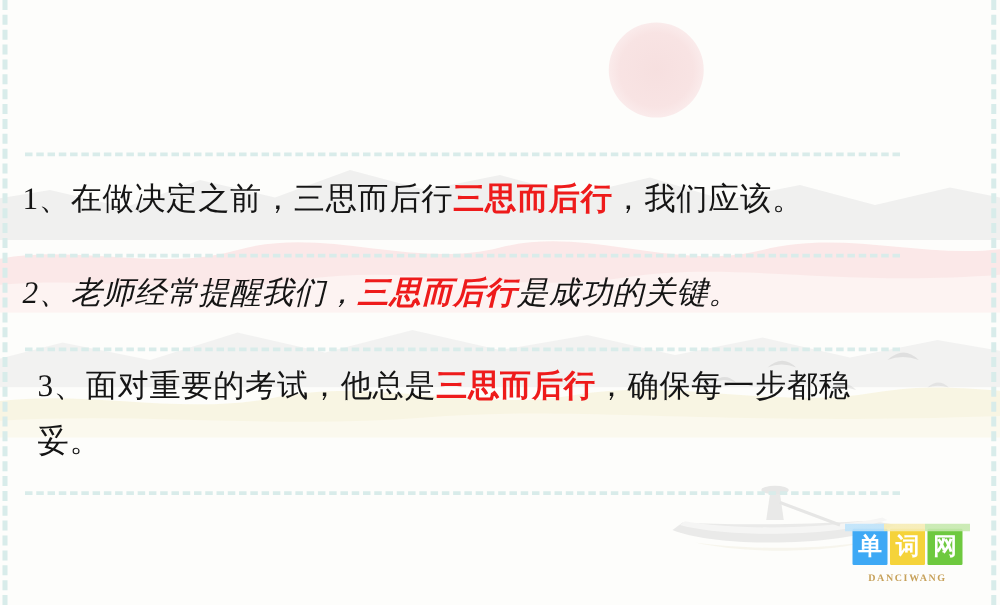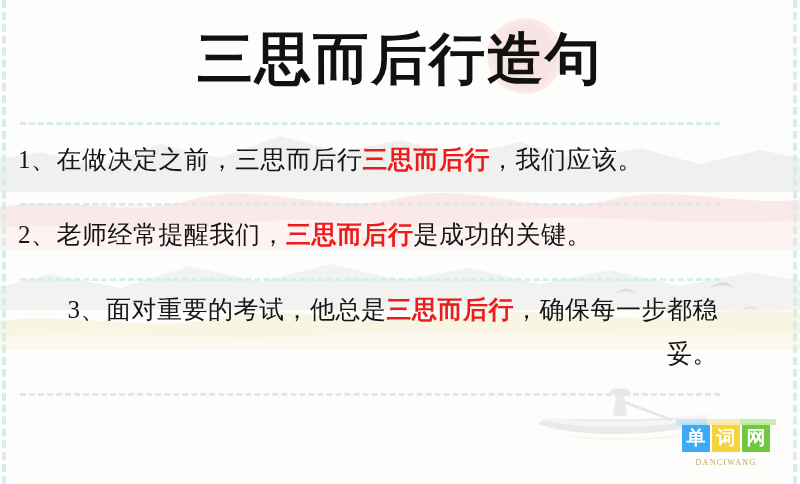--- a/index.html
+++ b/index.html
@@ -83,22 +83,22 @@
     position:absolute;left:18px;top:138px;width:700px;
   }
   .sentence{
     font-family:"Liberation Serif","DejaVu Serif",serif;
     font-size:25px;
     line-height:44px;
     color:#151515;
     letter-spacing:.5px;
   }
   #s1{position:absolute;left:0;top:0;width:700px;}
-  #s2{position:absolute;left:0;top:75px;width:700px;}
-  #s3{position:absolute;left:0;top:150px;width:700px;text-align:right;}
+  #s2{position:absolute;left:0;top:75px;width:700px;font-style:italic;}
+  #s3{position:absolute;left:12px;top:150px;width:700px;}
   .kw{color:#ee1b1b;font-weight:bold;margin-top:48px;}
 
   
   #logo{
     position:absolute;left:676px;top:423px;
     width:100px;height:52px;
     text-align:center;
   }
   #logo-marks{
     position:relative;height:32px;width:92px;margin:0 auto;
@@ -120,21 +120,21 @@
   #logo-marks::before{
     content:"";position:absolute;left:-4px;top:-4px;width:100px;height:6px;
     background:linear-gradient(90deg,#bfe4fb 0 31%,#f6ecb4 31% 64%,#c6e9ae 64% 100%);
     opacity:.9;
   }
   #logo-text{
     margin-top:3px;
     font-family:"Liberation Serif","DejaVu Serif",serif;
     font-size:8px;letter-spacing:1.3px;
     color:#c7a15a;
-    font-weight:normal;
+    font-weight:bold;
   }
 </style>
 </head>
 <body>
 
 <div id="card">
 
   <div class="bg-layer" id="sun"></div>
 
   <svg class="bg-layer" id="ridge-grey" viewBox="0 0 840 70" preserveAspectRatio="none">
@@ -177,21 +177,20 @@
   </svg>
 
   <div class="v-dash" id="v-dash-left"></div>
   <div class="v-dash" id="v-dash-right"></div>
 
   <div class="h-dash" style="top:122px;"></div>
   <div class="h-dash" style="top:203px;"></div>
   <div class="h-dash" style="top:278px;"></div>
   <div class="h-dash" style="top:393px;"></div>
 
-  <div id="title">三思而后行造句</div>
 
   <div id="sentences">
 
     <div class="sentence" id="s1">
       <span>1、</span><span>在做决定之前，三思而后行</span><span class="kw">三思而后行</span><span>，我们应该。</span>
     </div>
 
     <div class="sentence" id="s2">
       <span>2、</span><span>老师经常提醒我们，</span><span class="kw">三思而后行</span><span>是成功的关键。</span>
     </div>

